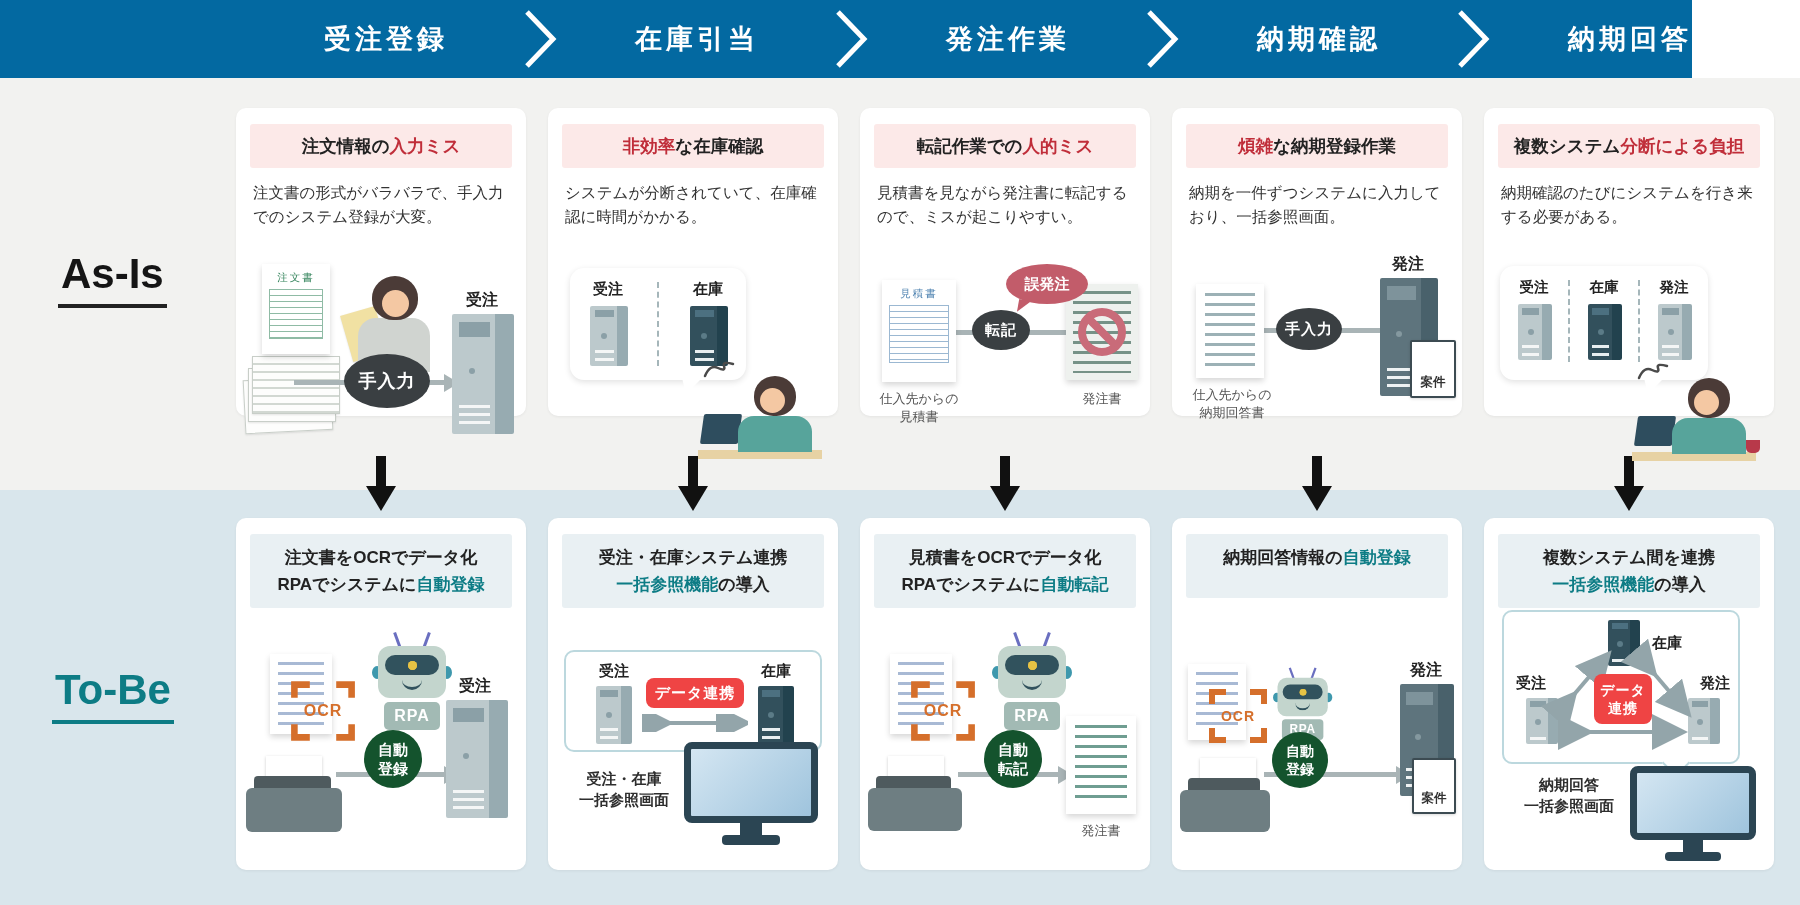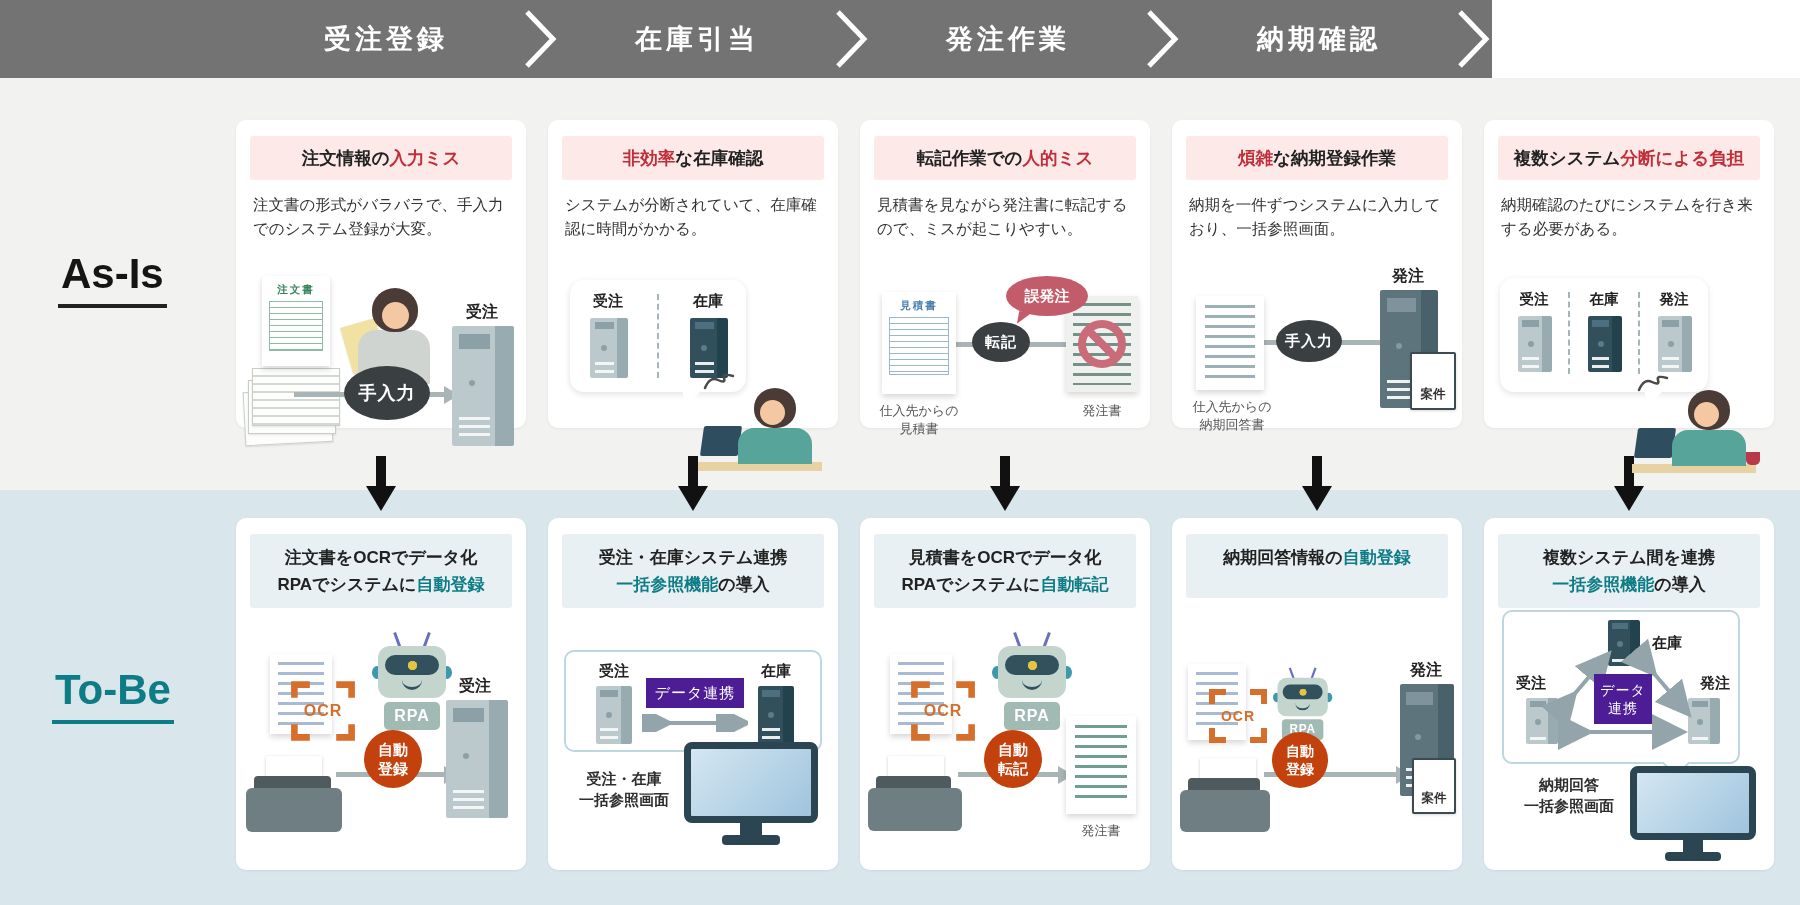--- a/index.html
+++ b/index.html
@@ -1,34 +1,34 @@
 <!DOCTYPE html>
 <html><head>
 <meta charset="utf-8">
 <style>
 *{margin:0;padding:0;box-sizing:border-box}
 html,body{width:1800px;height:905px}
 body{font-family:"Liberation Sans","DejaVu Sans",sans-serif;position:relative;background:#fff;overflow:hidden;color:#222}
 i{display:block;font-style:normal}
 
 
-.header{position:absolute;left:0;top:0;width:1492px;height:78px;background:#737373}
+.header{position:absolute;left:0;top:0;width:1692px;height:78px;background:#0369a1}
 .step-label{position:absolute;top:0;height:78px;width:220px;display:flex;align-items:center;justify-content:center;color:#fff;font-size:27px;font-weight:bold;letter-spacing:4px}
 .chev{position:absolute;top:8px}
 
 
 .asis-bg{position:absolute;left:0;top:78px;width:1800px;height:412px;background:#f2f2f0}
 .tobe-bg{position:absolute;left:0;top:490px;width:1800px;height:415px;background:#d9e6ec}
 .row-label{position:absolute;font-weight:bold;font-size:42px;padding:0 3px 6px;border-bottom:4px solid}
 .asis-label{left:58px;top:250px;color:#151515;border-color:#222}
 .tobe-label{left:52px;top:666px;color:#0d7c85;border-color:#0d7c85}
 
 
 .card{position:absolute;width:290px;background:#fff;border-radius:10px;box-shadow:0 1px 3px rgba(0,0,0,.06)}
-.asis-card{top:120px;height:308px}
+.asis-card{top:108px;height:308px}
 .tobe-card{top:518px;height:352px}
 .card-title{margin:16px 14px 0;min-height:44px;display:flex;align-items:center;justify-content:center;font-size:17.5px;font-weight:bold;color:#222;border-radius:3px;background:#fce9e8}
 .red{color:#c02e3a}
 .teal{color:#0d7c85}
 .tobe-title{display:block;text-align:center;background:#e9f0f3;padding:10px 0;line-height:1.6;min-height:64px;font-size:17px}
 .card-body{margin:13px 17px 0;font-size:15.5px;line-height:1.55;color:#333;text-align:left}
 
 
 .down-arrow{position:absolute;top:456px;width:30px;height:58px}
 .down-arrow .stem{position:absolute;left:10px;top:0;width:10px;height:30px;background:#111}
@@ -47,21 +47,21 @@
 .srv-dark .top{background:#4c7080}.srv-dark .dot{background:#5b7b87}
 .srv-dark .lines{background:repeating-linear-gradient(0deg,#e8eef0 0 3px,transparent 3px 8px)}
 .srv-mid{background:linear-gradient(90deg,#5e747d 0 70%,#49616b 70%)}
 .srv-mid .top{background:#7e939b}.srv-mid .dot{background:#84989f}
 .srv-mid .lines{background:repeating-linear-gradient(0deg,#eef2f3 0 3px,transparent 3px 8px)}
 .srv-label{position:absolute;font-size:16px;font-weight:bold;color:#222;text-align:center;z-index:2}
 .oval{position:absolute;background:#3a3f42;border-radius:50%;color:#fff;font-weight:bold;display:flex;align-items:center;justify-content:center;z-index:4;letter-spacing:1px}
 .harrow{position:absolute;height:5px;background:#a9b4b6;z-index:1}
 .harrow::after{content:"";position:absolute;right:-15px;top:-6.5px;width:0;height:0;border-left:15px solid #a9b4b6;border-top:9px solid transparent;border-bottom:9px solid transparent}
 .doc{position:absolute;background:#fff;box-shadow:0 3px 6px rgba(0,0,0,.16);padding:7px;z-index:2}
-.doc .t{font-size:10.5px;font-weight:bold;text-align:center;letter-spacing:2px}
+.doc .t{font-size:10.5px;font-weight:normal;text-align:center;letter-spacing:2px}
 .doc .grid{margin-top:4px;height:66%;border:1px solid;opacity:.55;background:repeating-linear-gradient(transparent 0 5px,currentColor 5px 6px)}
 .doc .plines{height:100%;background:repeating-linear-gradient(currentColor 0 3px,transparent 3px 10px);opacity:.75}
 .doc-green{color:#34845c}
 .doc-blue{color:#4a7fae}
 .doc-report{background:#eef1ee;color:#4e7265}
 .doc-report2{background:#fff;color:#7b979d;padding:9px}
 .doc-ocrdoc{background:#fff;color:#8ba2c6;padding:8px}
 .doc-target{background:#fff;color:#3f7d6d;padding:9px}
 .caption{position:absolute;font-size:13px;color:#555;text-align:center;line-height:1.4;white-space:pre-line;z-index:3}
 .cap-strong{font-weight:bold;color:#2e2e2e;font-size:15px}
@@ -101,36 +101,36 @@
 .r-antL{left:20px;top:2px;width:3px;height:17px;background:#6a6fc0;transform:rotate(-20deg)}
 .r-antR{right:20px;top:2px;width:3px;height:17px;background:#6a6fc0;transform:rotate(20deg)}
 .r-head{left:2px;top:16px;width:68px;height:52px;background:#c3d5cd;border-radius:12px}
 .r-band{left:7px;top:9px;width:54px;height:20px;background:#31525d;border-radius:10px;display:flex;align-items:center;justify-content:space-evenly}
 .r-eye{width:9px;height:9px;background:#e7c344;border-radius:50%}
 .r-smile{left:24px;top:33px;width:20px;height:11px;border-bottom:3px solid #31525d;border-radius:0 0 12px 12px}
 .r-earL{left:-4px;top:36px;width:10px;height:13px;background:#3e98ad;border-radius:50%}
 .r-earR{right:-4px;top:36px;width:10px;height:13px;background:#3e98ad;border-radius:50%}
 .rpa-tag{position:absolute;left:8px;top:72px;width:56px;height:28px;background:#a2bab4;color:#fff;font-weight:bold;font-size:16px;display:flex;align-items:center;justify-content:center;border-radius:5px;letter-spacing:1px}
 .robot-sm{transform:scale(.74);transform-origin:top left}
-.act{position:absolute;background:#c2410c;border-radius:50%;color:#fff;font-weight:bold;font-size:15px;line-height:1.3;display:flex;align-items:center;justify-content:center;text-align:center;white-space:pre-line;z-index:5}
+.act{position:absolute;background:#14532d;border-radius:50%;color:#fff;font-weight:bold;font-size:15px;line-height:1.3;display:flex;align-items:center;justify-content:center;text-align:center;white-space:pre-line;z-index:5}
 .printer{position:absolute;z-index:2}
 .printer i{position:absolute}
 .pr-paper{left:20px;top:0;width:56px;height:26px;background:#fff;box-shadow:0 1px 3px rgba(0,0,0,.2)}
 .pr-top{left:8px;top:20px;width:80%;height:18px;background:#4e5a5e;border-radius:4px}
 .pr-body{left:0;top:32px;width:100%;height:55%;background:#6e7e82;border-radius:6px}
 .monitor{position:absolute;z-index:3}
 .monitor i{position:absolute}
 .mon-screen{left:0;top:0;width:100%;height:76%;border:7px solid #2b4553;border-radius:8px;background:linear-gradient(135deg,#d4e6f2,#9fc4dd)}
 .mon-stand{left:42%;top:76%;width:16%;height:12%;background:#2b4553}
 .mon-base{left:28%;top:88%;width:44%;height:9%;background:#2b4553;border-radius:4px}
 
 
 .tech-box{position:absolute;background:#fff;border:2px solid #bcd8de;border-radius:10px;z-index:2}
 .tech-box::after{content:"";position:absolute;bottom:-11px;right:52px;width:18px;height:18px;background:#fff;border-right:2px solid #bcd8de;border-bottom:2px solid #bcd8de;transform:rotate(45deg)}
-.badge{position:absolute;background:#4c1d95;color:#fff;font-weight:normal;font-size:15px;display:flex;align-items:center;justify-content:center;border-radius:0;white-space:pre-line;text-align:center;line-height:1.3;z-index:4;letter-spacing:1px}
+.badge{position:absolute;background:#ef4444;color:#fff;font-weight:bold;font-size:15px;display:flex;align-items:center;justify-content:center;border-radius:8px;white-space:pre-line;text-align:center;line-height:1.3;z-index:4;letter-spacing:1px}
 svg.dbl{position:absolute;z-index:3}
 .search-bubble{position:absolute;background:#fff;border:2.5px solid #5a69b5;border-radius:50%;color:#3a4794;font-weight:bold;display:flex;align-items:center;justify-content:center;z-index:5}
 .search-bubble::after{content:"";position:absolute;bottom:-8px;left:34px;width:10px;height:10px;background:#fff;border-bottom:2.5px solid #5a69b5;border-right:2.5px solid #5a69b5;transform:rotate(45deg)}
 .file-doc{position:absolute;background:#fff;border:2px solid #3c4b52;border-radius:2px;display:flex;align-items:flex-end;justify-content:center;font-size:12.5px;font-weight:bold;color:#333;padding-bottom:5px;z-index:5;box-shadow:0 1px 3px rgba(0,0,0,.15)}
 </style>
 </head>
 <body>
 
 <svg width="0" height="0" style="position:absolute">
 <defs>

